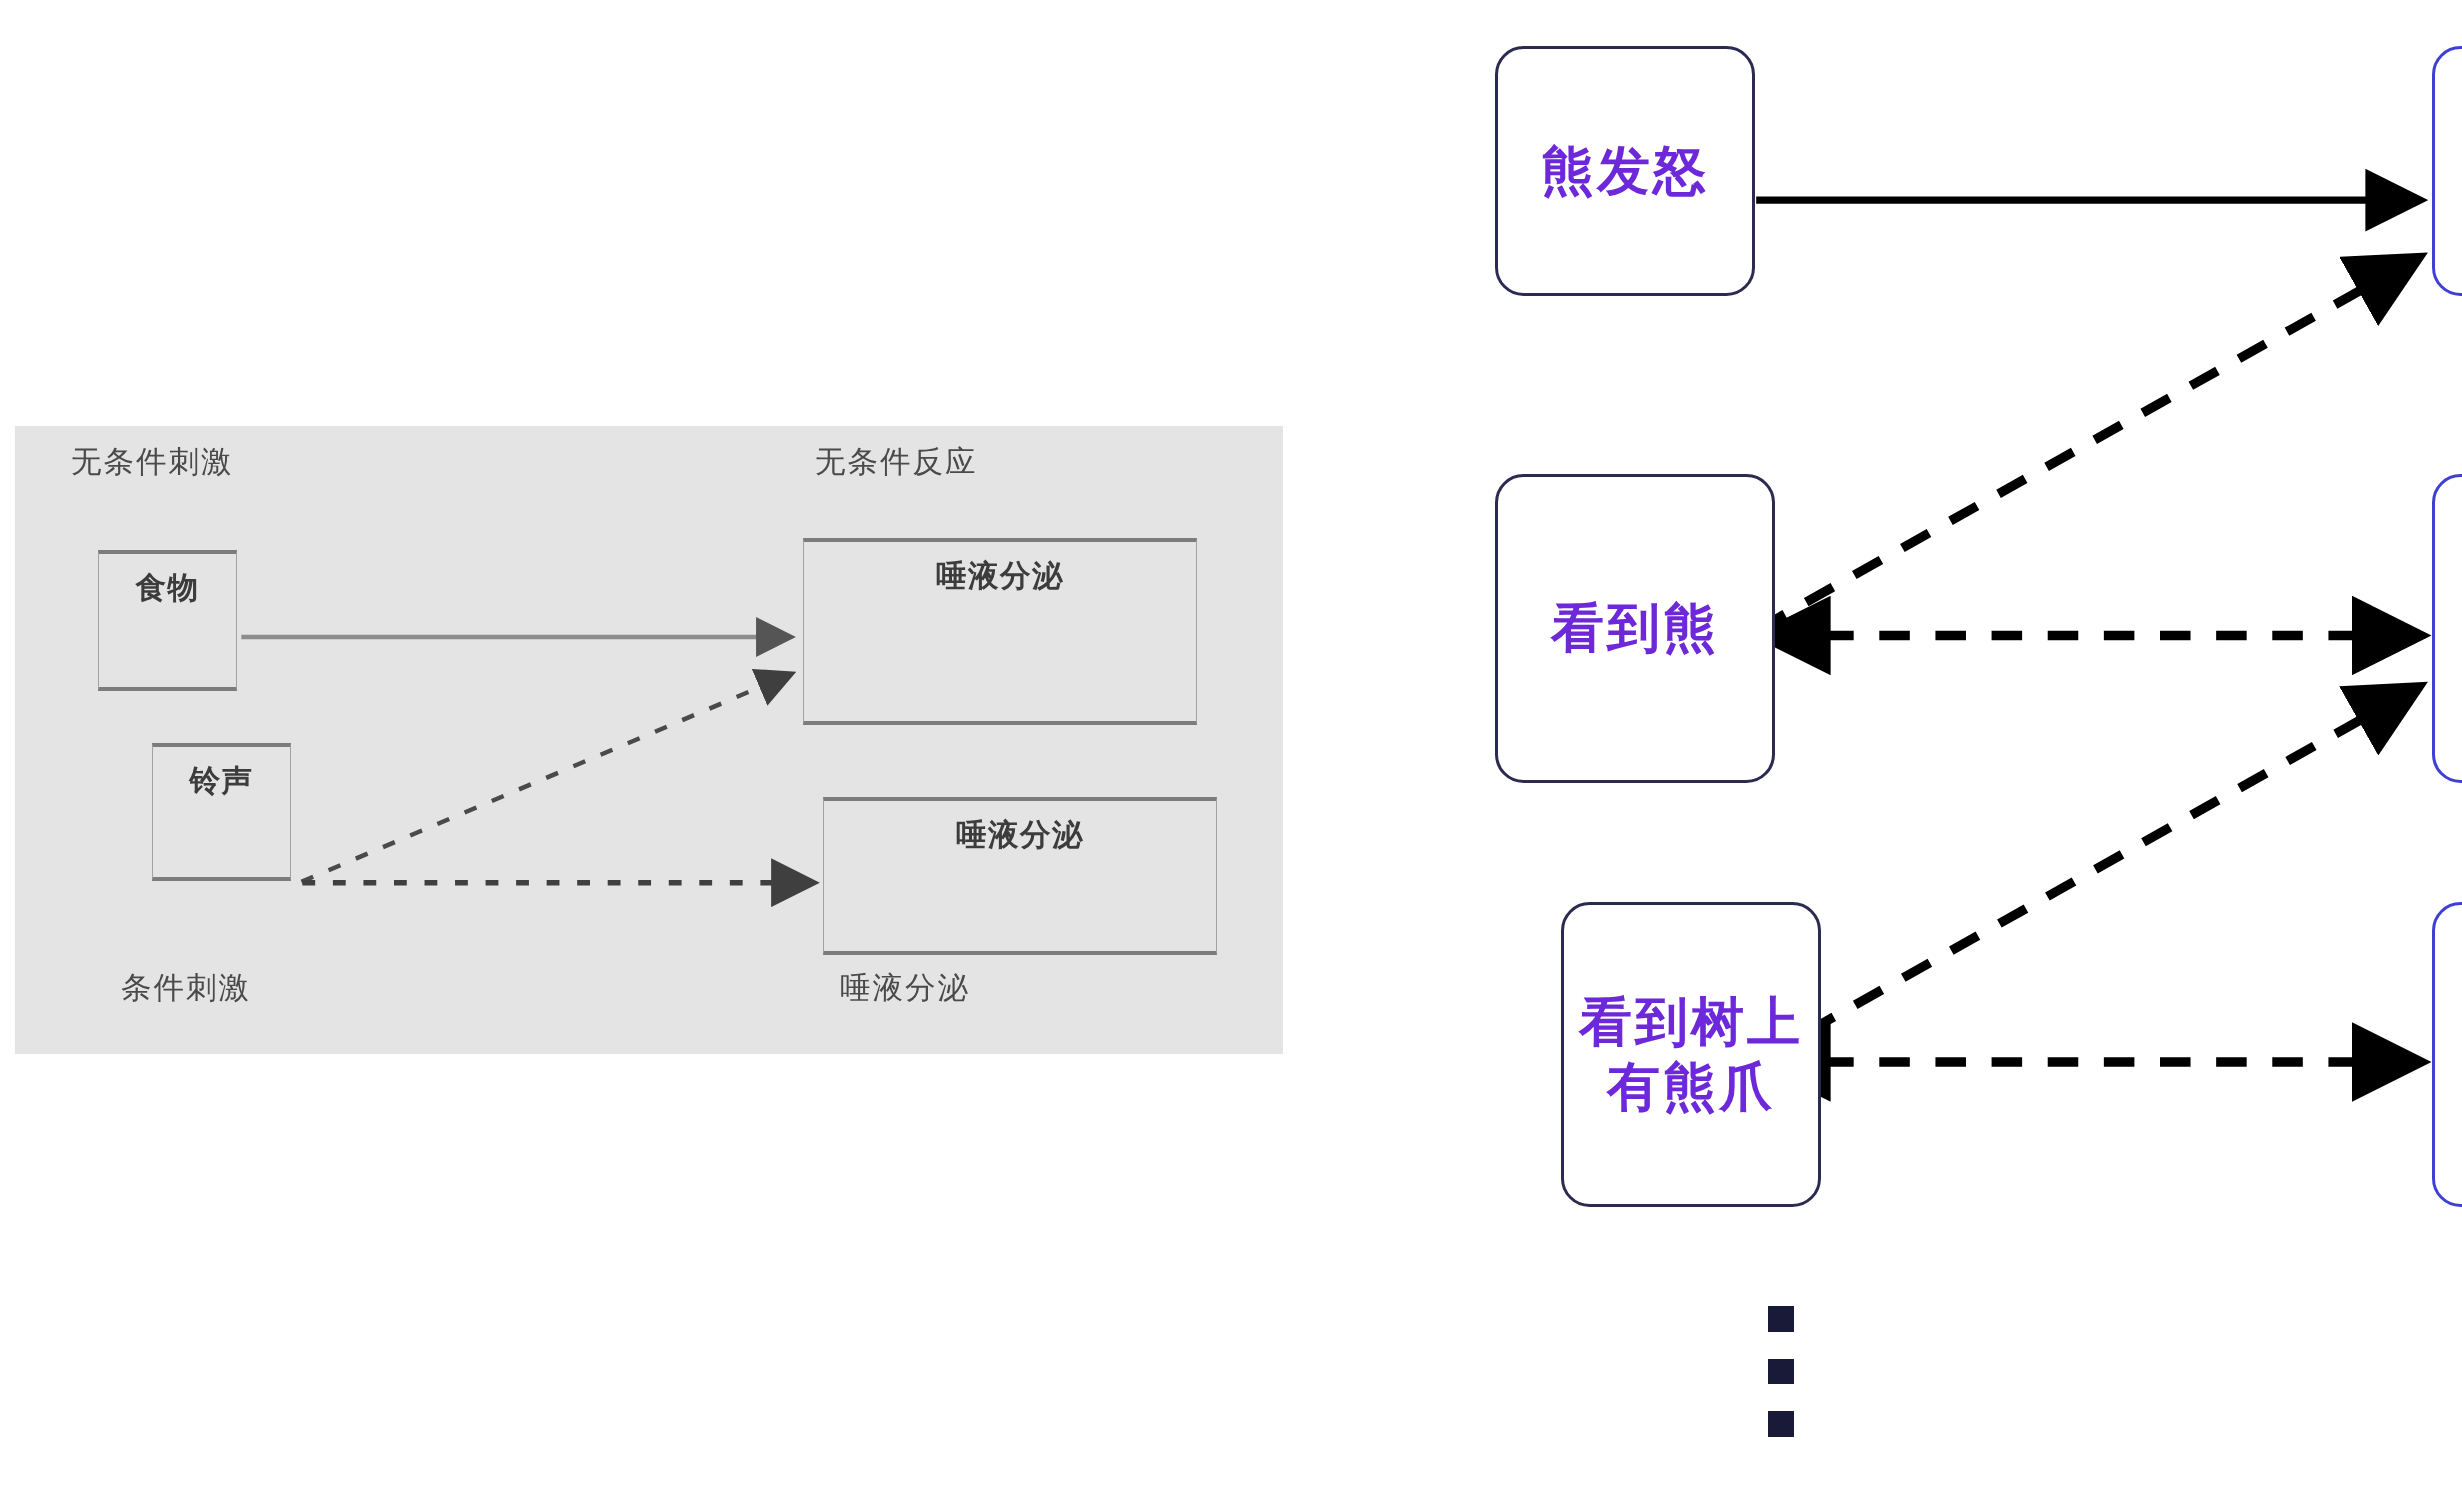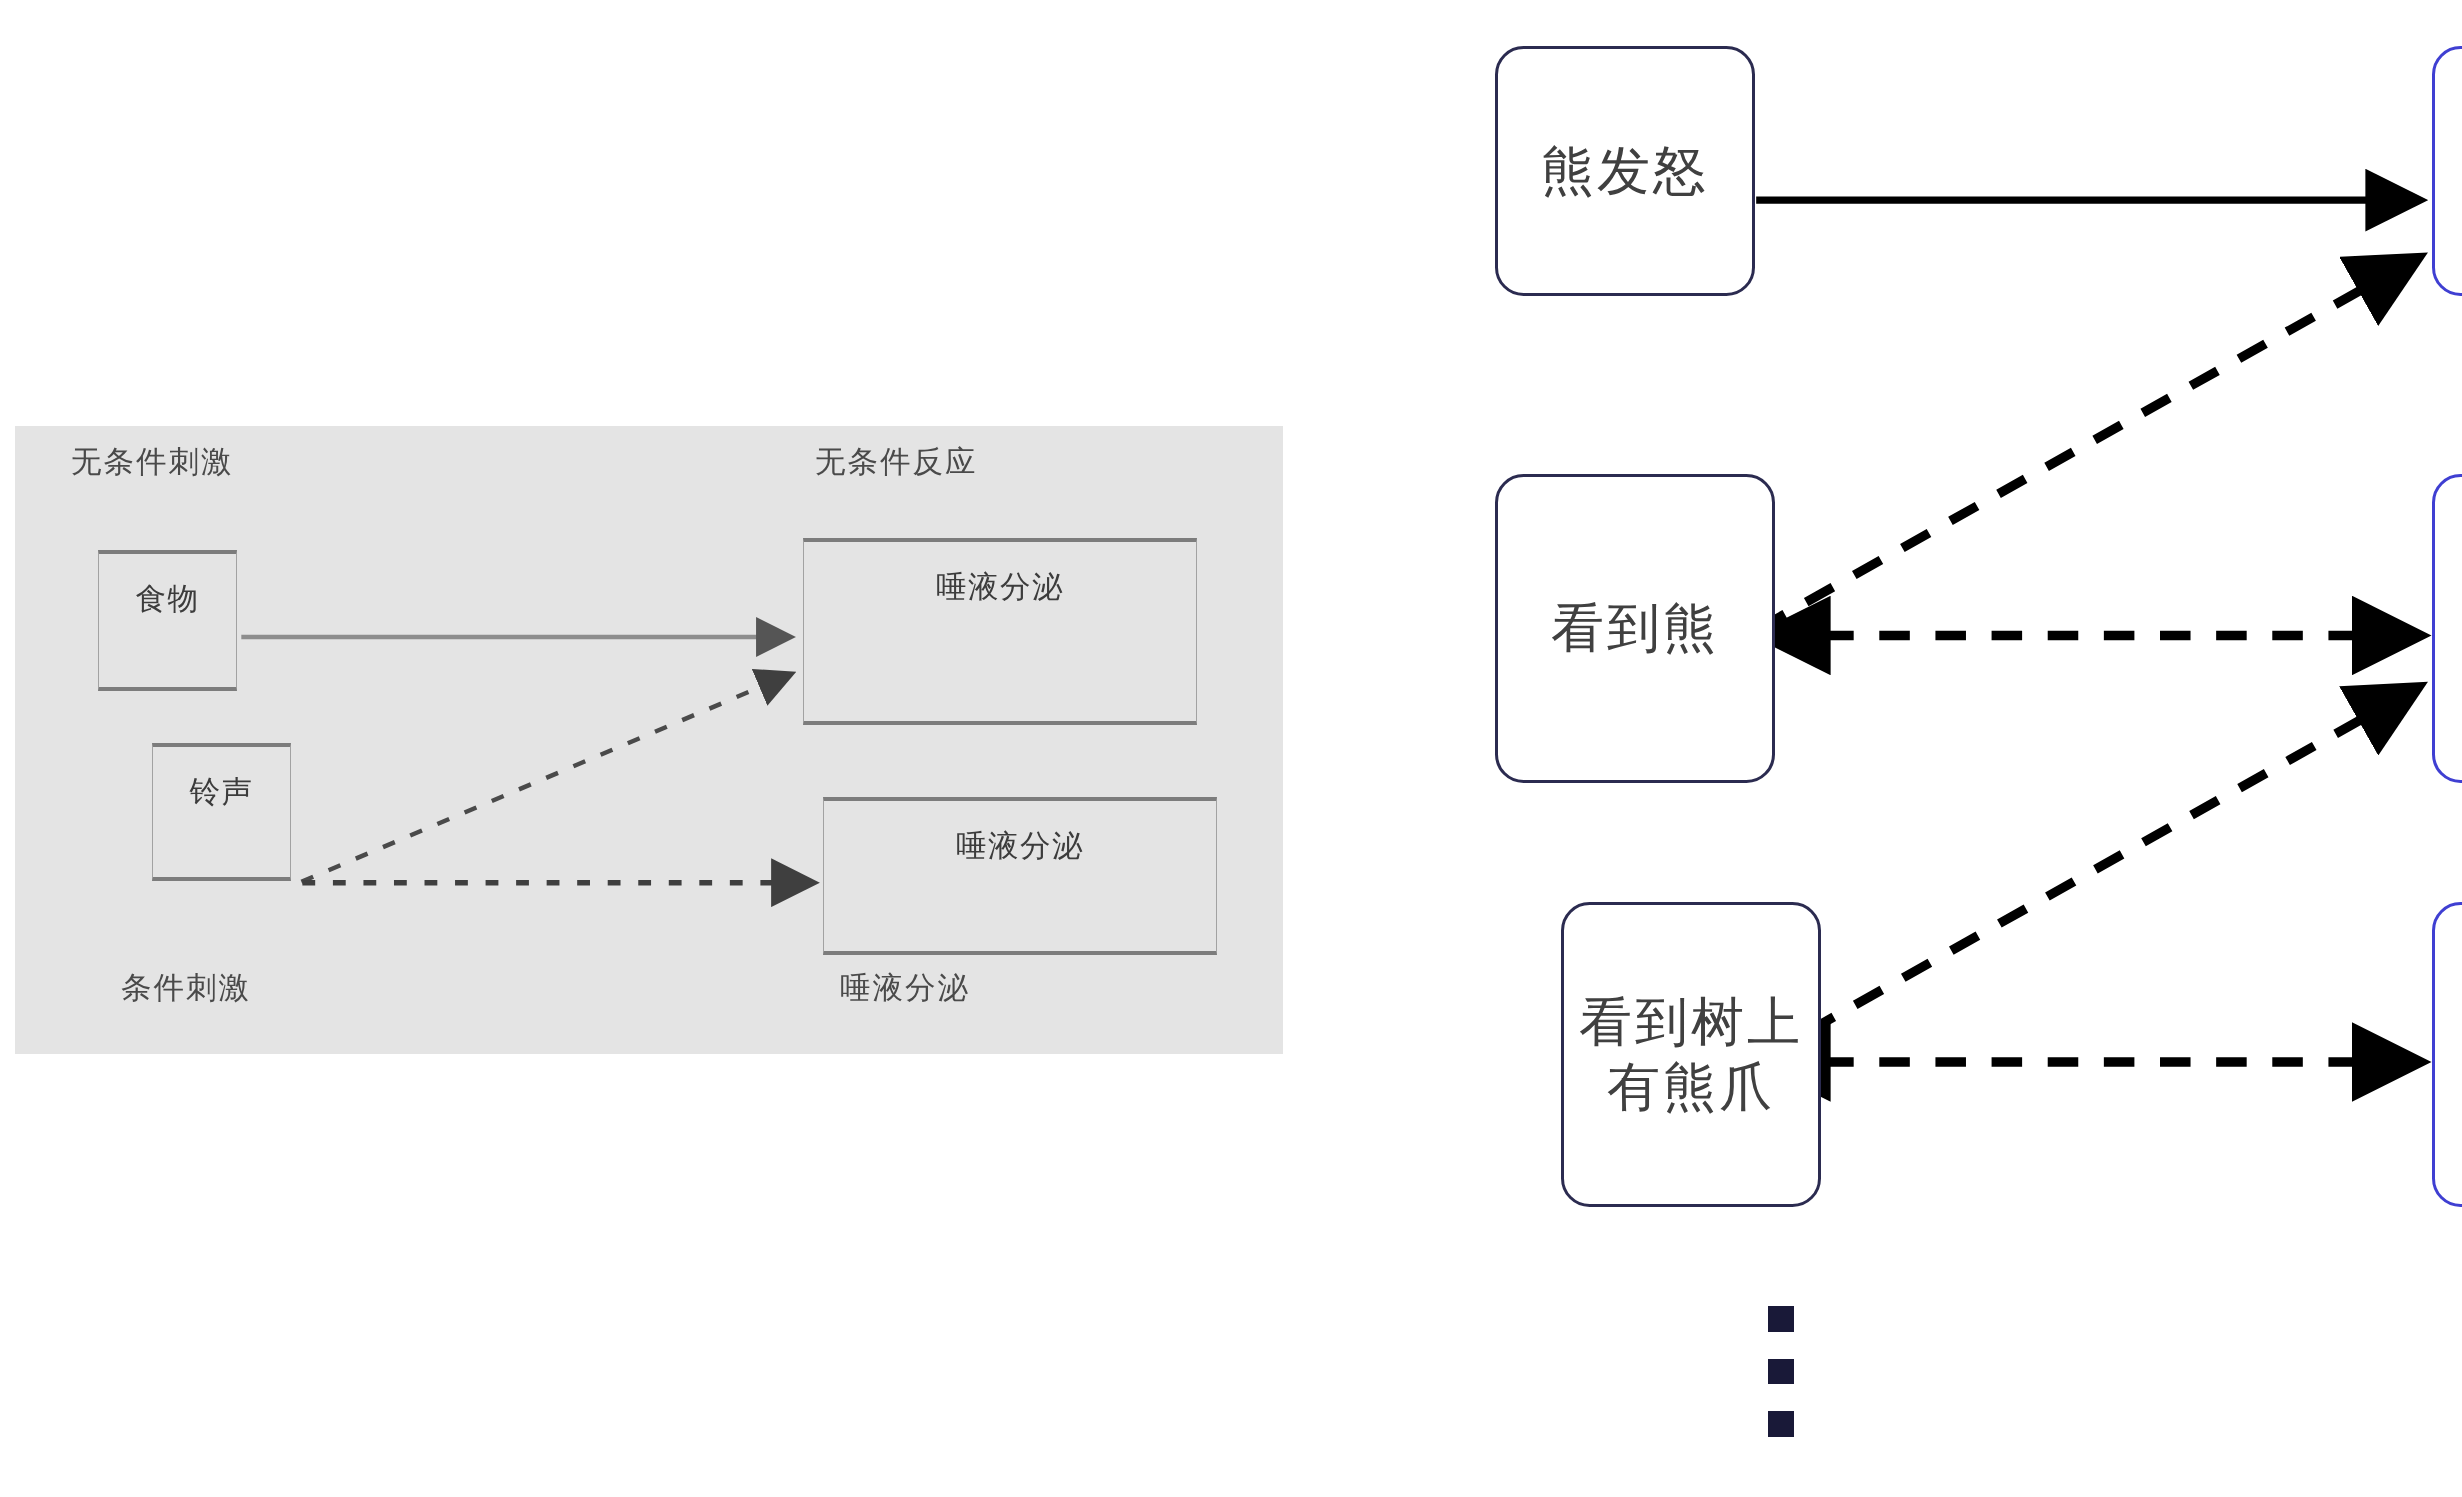--- a/index.html
+++ b/index.html
@@ -12,38 +12,38 @@
   .cc-caption{position:absolute;color:#4a4a4a;font-weight:400;white-space:nowrap;
               font-size:30.5px;letter-spacing:2px;}
   #cc-cap-us {left:71px; top:442px;}
   #cc-cap-ur {left:815px;top:442px;}
   #cc-cap-cs {left:86px; top:968px;margin-left:35px;}
   #cc-cap-cr {left:840px;top:968px;}
 
   .cc-box{position:absolute;background:#e4e4e4;border:1.5px solid #a2a2a2;
           border-top:4.4px solid #7c7c7c;border-bottom:4.4px solid #7c7c7c;
           box-sizing:border-box;}
-  .cc-box span{position:absolute;left:0;right:0;top:25px;text-align:center;
-               color:#3c3c3c;font-weight:400;font-size:30.5px;letter-spacing:1.5px;
+  .cc-box span{position:absolute;left:0;right:0;top:14px;text-align:center;
+               color:#3c3c3c;font-weight:700;font-size:30.5px;letter-spacing:1.5px;
                white-space:nowrap;}
   #cc-box-food  {left:98px; top:550px;width:139px;height:141px;}
   #cc-box-bell  {left:152px; top:743px;width:139px;height:138px;}
   #cc-box-sal-1 {left:803px;top:538px;width:394px;height:187px;}
   #cc-box-sal-2 {left:823px;top:797px;width:394px;height:158px;}
 
   #cc-svg{position:absolute;left:0;top:0;width:3306px;height:1498px;
           pointer-events:none;}
 
   
   .rl-box{position:absolute;box-sizing:border-box;background:#ffffff;
           border-radius:28.6px;display:flex;align-items:center;justify-content:center;
           text-align:center;}
   .rl-box.navy {border:3.4px solid #2b2b50;}
   .rl-box.blue {border:3.4px solid #3f3fd2;}
-  .rl-label{color:#404040;font-weight:400;font-size:53px;letter-spacing:3px;
+  .rl-label{color:#6d28d9;font-weight:700;font-size:53px;letter-spacing:3px;
             line-height:1.22;white-space:pre-line;}
 
   #rl-box-bear-angry{left:1495px;top:46px;  width:260px;height:250px;}
   #rl-box-see-bear  {left:1495px;top:474px; width:280px;height:309px;}
   #rl-box-see-claw  {left:1561px;top:902px;width:260px;height:305px;}
   #rl-box-reward    {left:2432px;top:46px;  width:518px;height:250px;}
   #rl-box-vsprime   {left:2432px;top:474px; width:518px;height:309px;}
   #rl-box-vs        {left:2432px;top:902px;width:518px;height:305px;}
 
   .dots{position:absolute;display:flex;flex-direction:column;gap:27px;}

